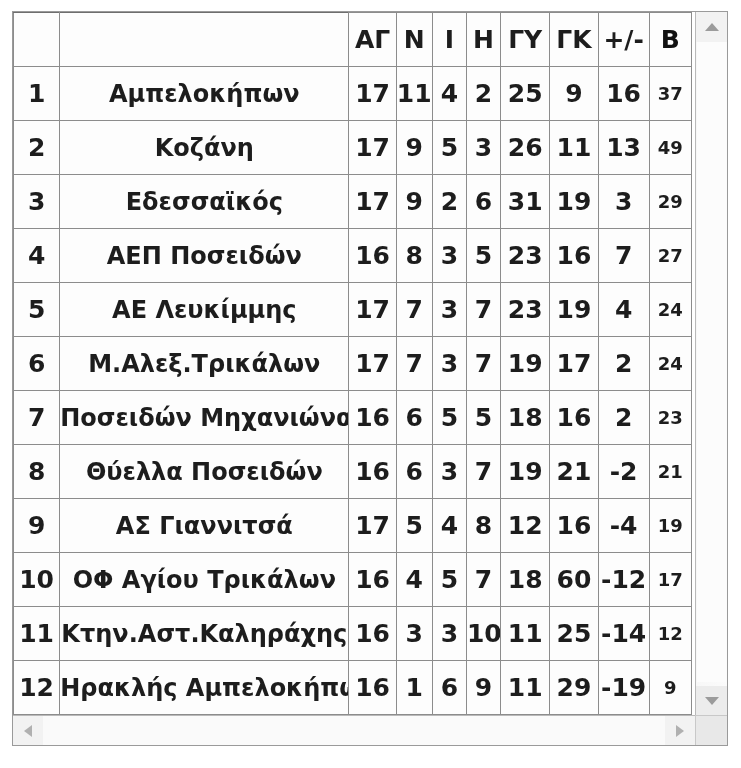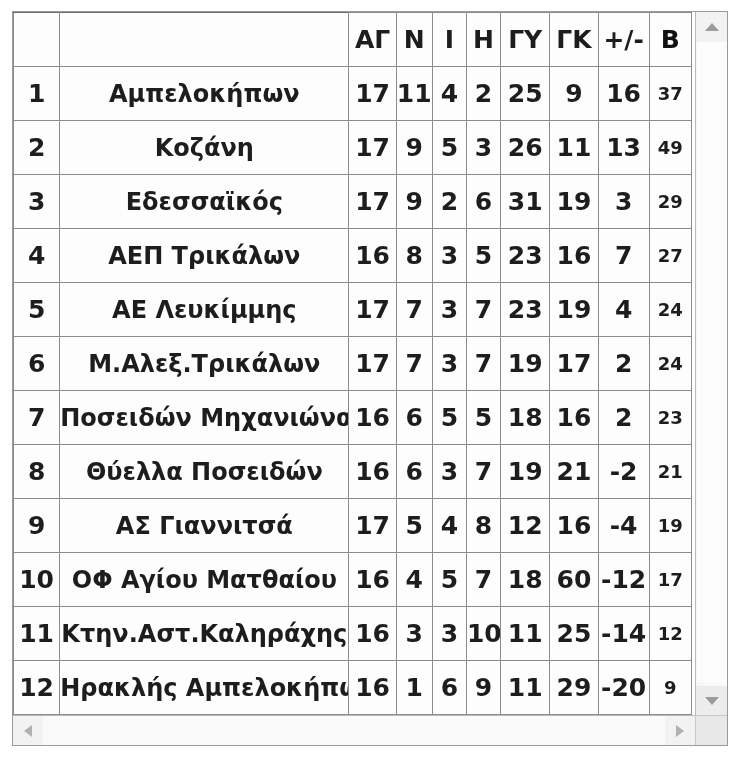--- a/index.html
+++ b/index.html
@@ -277,21 +277,21 @@
               <td class="num">9</td>
               <td class="num">2</td>
               <td class="num">6</td>
               <td class="num">31</td>
               <td class="num">19</td>
               <td class="num">3</td>
               <td class="pts">29</td>
             </tr>
             <tr>
               <td class="rank">4</td>
-              <td class="team">ΑΕΠ Τρικάλων</td>
+              <td class="team">ΑΕΠ Ποσειδών</td>
               <td class="num">16</td>
               <td class="num">8</td>
               <td class="num">3</td>
               <td class="num">5</td>
               <td class="num">23</td>
               <td class="num">16</td>
               <td class="num">7</td>
               <td class="pts">27</td>
             </tr>
             <tr>
@@ -349,21 +349,21 @@
               <td class="num">5</td>
               <td class="num">4</td>
               <td class="num">8</td>
               <td class="num">12</td>
               <td class="num">16</td>
               <td class="num">-4</td>
               <td class="pts">19</td>
             </tr>
             <tr>
               <td class="rank">10</td>
-              <td class="team">ΟΦ Αγίου Ματθαίου</td>
+              <td class="team">ΟΦ Αγίου Τρικάλων</td>
               <td class="num">16</td>
               <td class="num">4</td>
               <td class="num">5</td>
               <td class="num">7</td>
               <td class="num">18</td>
               <td class="num">60</td>
               <td class="num">-12</td>
               <td class="pts">17</td>
             </tr>
             <tr>
@@ -380,21 +380,21 @@
             </tr>
             <tr>
               <td class="rank">12</td>
               <td class="team">Ηρακλής Αμπελοκήπων</td>
               <td class="num">16</td>
               <td class="num">1</td>
               <td class="num">6</td>
               <td class="num">9</td>
               <td class="num">11</td>
               <td class="num">29</td>
-              <td class="num">-20</td>
+              <td class="num">-19</td>
               <td class="pts">9</td>
             </tr>
           </tbody>
       </table>
 
     </div>
 
     <div class="vscroll">
       <div class="track"></div>
       <div class="thumb"></div>

